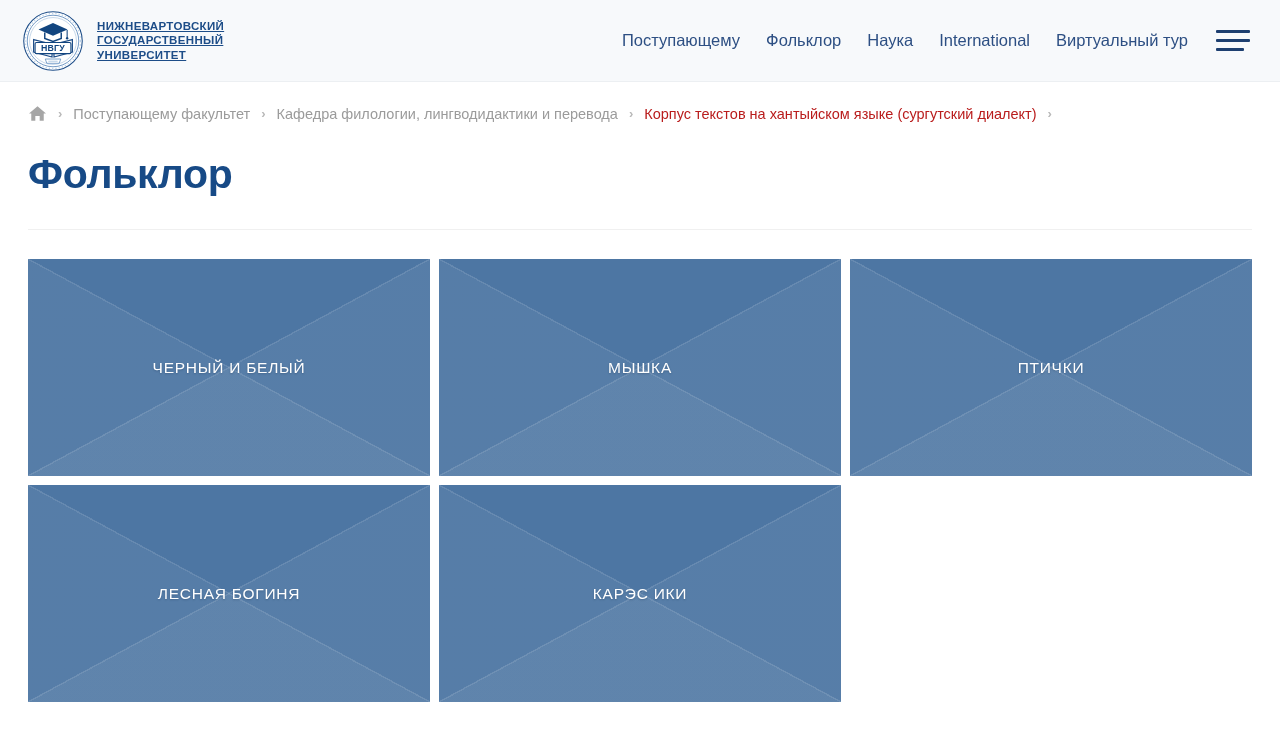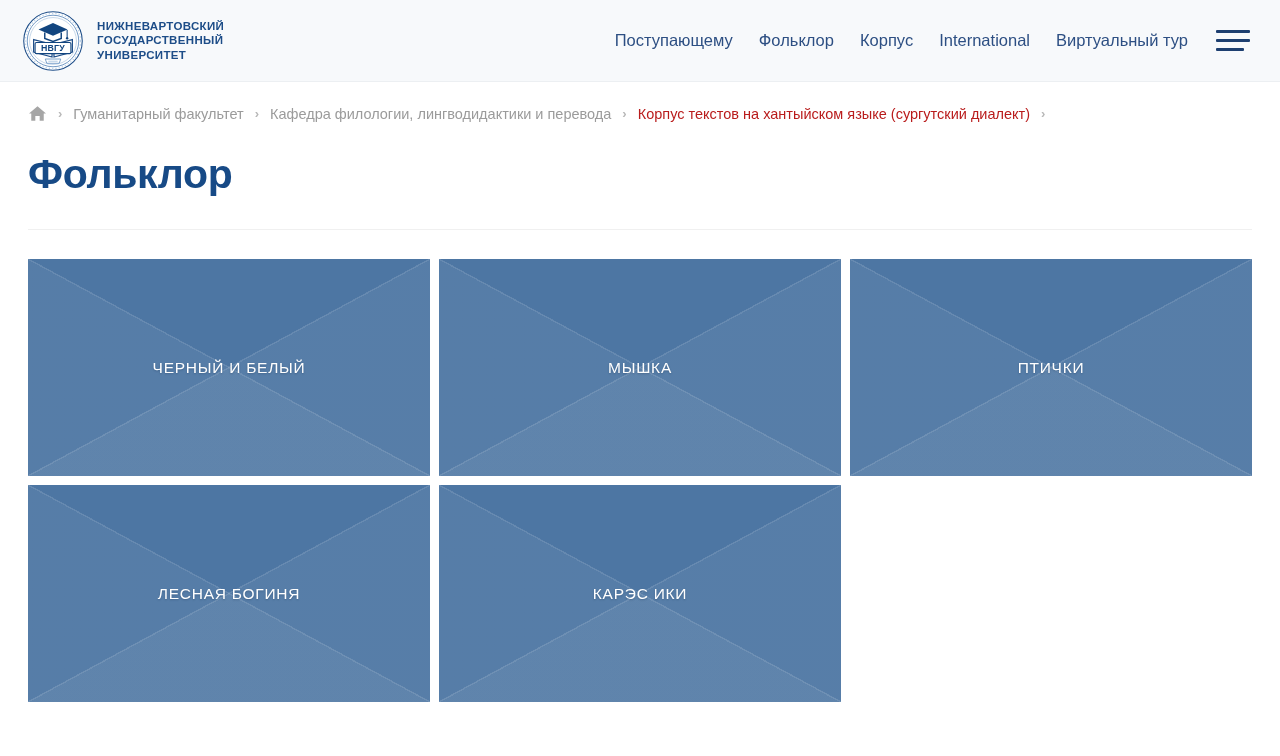--- a/index.html
+++ b/index.html
@@ -38,20 +38,21 @@
   }
 
   .brand-text {
     font-size: 11.5px;
     line-height: 14.5px;
     font-weight: bold;
     color: #1d4d88;
     letter-spacing: 0.35px;
     text-transform: uppercase;
     white-space: pre-line;
+    text-decoration: underline;
   }
 
   .header-spacer { flex: 1 1 auto; }
 
   .main-nav {
     display: flex;
     align-items: flex-start;
     gap: 26px;
   }
 
@@ -222,21 +223,21 @@
     <div class="brand-text">НИЖНЕВАРТОВСКИЙ
 ГОСУДАРСТВЕННЫЙ
 УНИВЕРСИТЕТ</div>
   </a>
 
   <div class="header-spacer"></div>
 
   <nav class="main-nav">
     <a class="nav-link" href="#">Поступающему</a>
     <a class="nav-link" href="#">Фольклор</a>
-    <a class="nav-link" href="#">Корпус</a>
+    <a class="nav-link" href="#">Наука</a>
     <a class="nav-link" href="#">International</a>
     <a class="nav-link" href="#">Виртуальный тур</a>
   </nav>
 
   <div class="burger">
     <span></span>
     <span></span>
     <span></span>
   </div>
 </header>
@@ -244,21 +245,21 @@
 <div class="breadcrumb-bar">
   <nav class="breadcrumb">
 
     <a class="crumb" href="#">
       <svg class="home-icon" viewBox="0 0 20 18">
         <path d="M10 1.2 L19 9.1 L16.6 9.1 L16.6 16.6 L12.3 16.6 L12.3 11.6 L7.7 11.6 L7.7 16.6 L3.4 16.6 L3.4 9.1 L1 9.1 Z" fill="#a6a6a6"></path>
       </svg>
     </a>
 
     <span class="crumb-sep">›</span>
-    <a class="crumb" href="#">Гуманитарный факультет</a>
+    <a class="crumb" href="#">Поступающему факультет</a>
 
     <span class="crumb-sep">›</span>
     <a class="crumb" href="#">Кафедра филологии, лингводидактики и перевода</a>
 
     <span class="crumb-sep">›</span>
     <a class="crumb current" href="#">Корпус текстов на хантыйском языке (сургутский диалект)</a>
 
     <span class="crumb-sep">›</span>
   </nav>
 </div>

